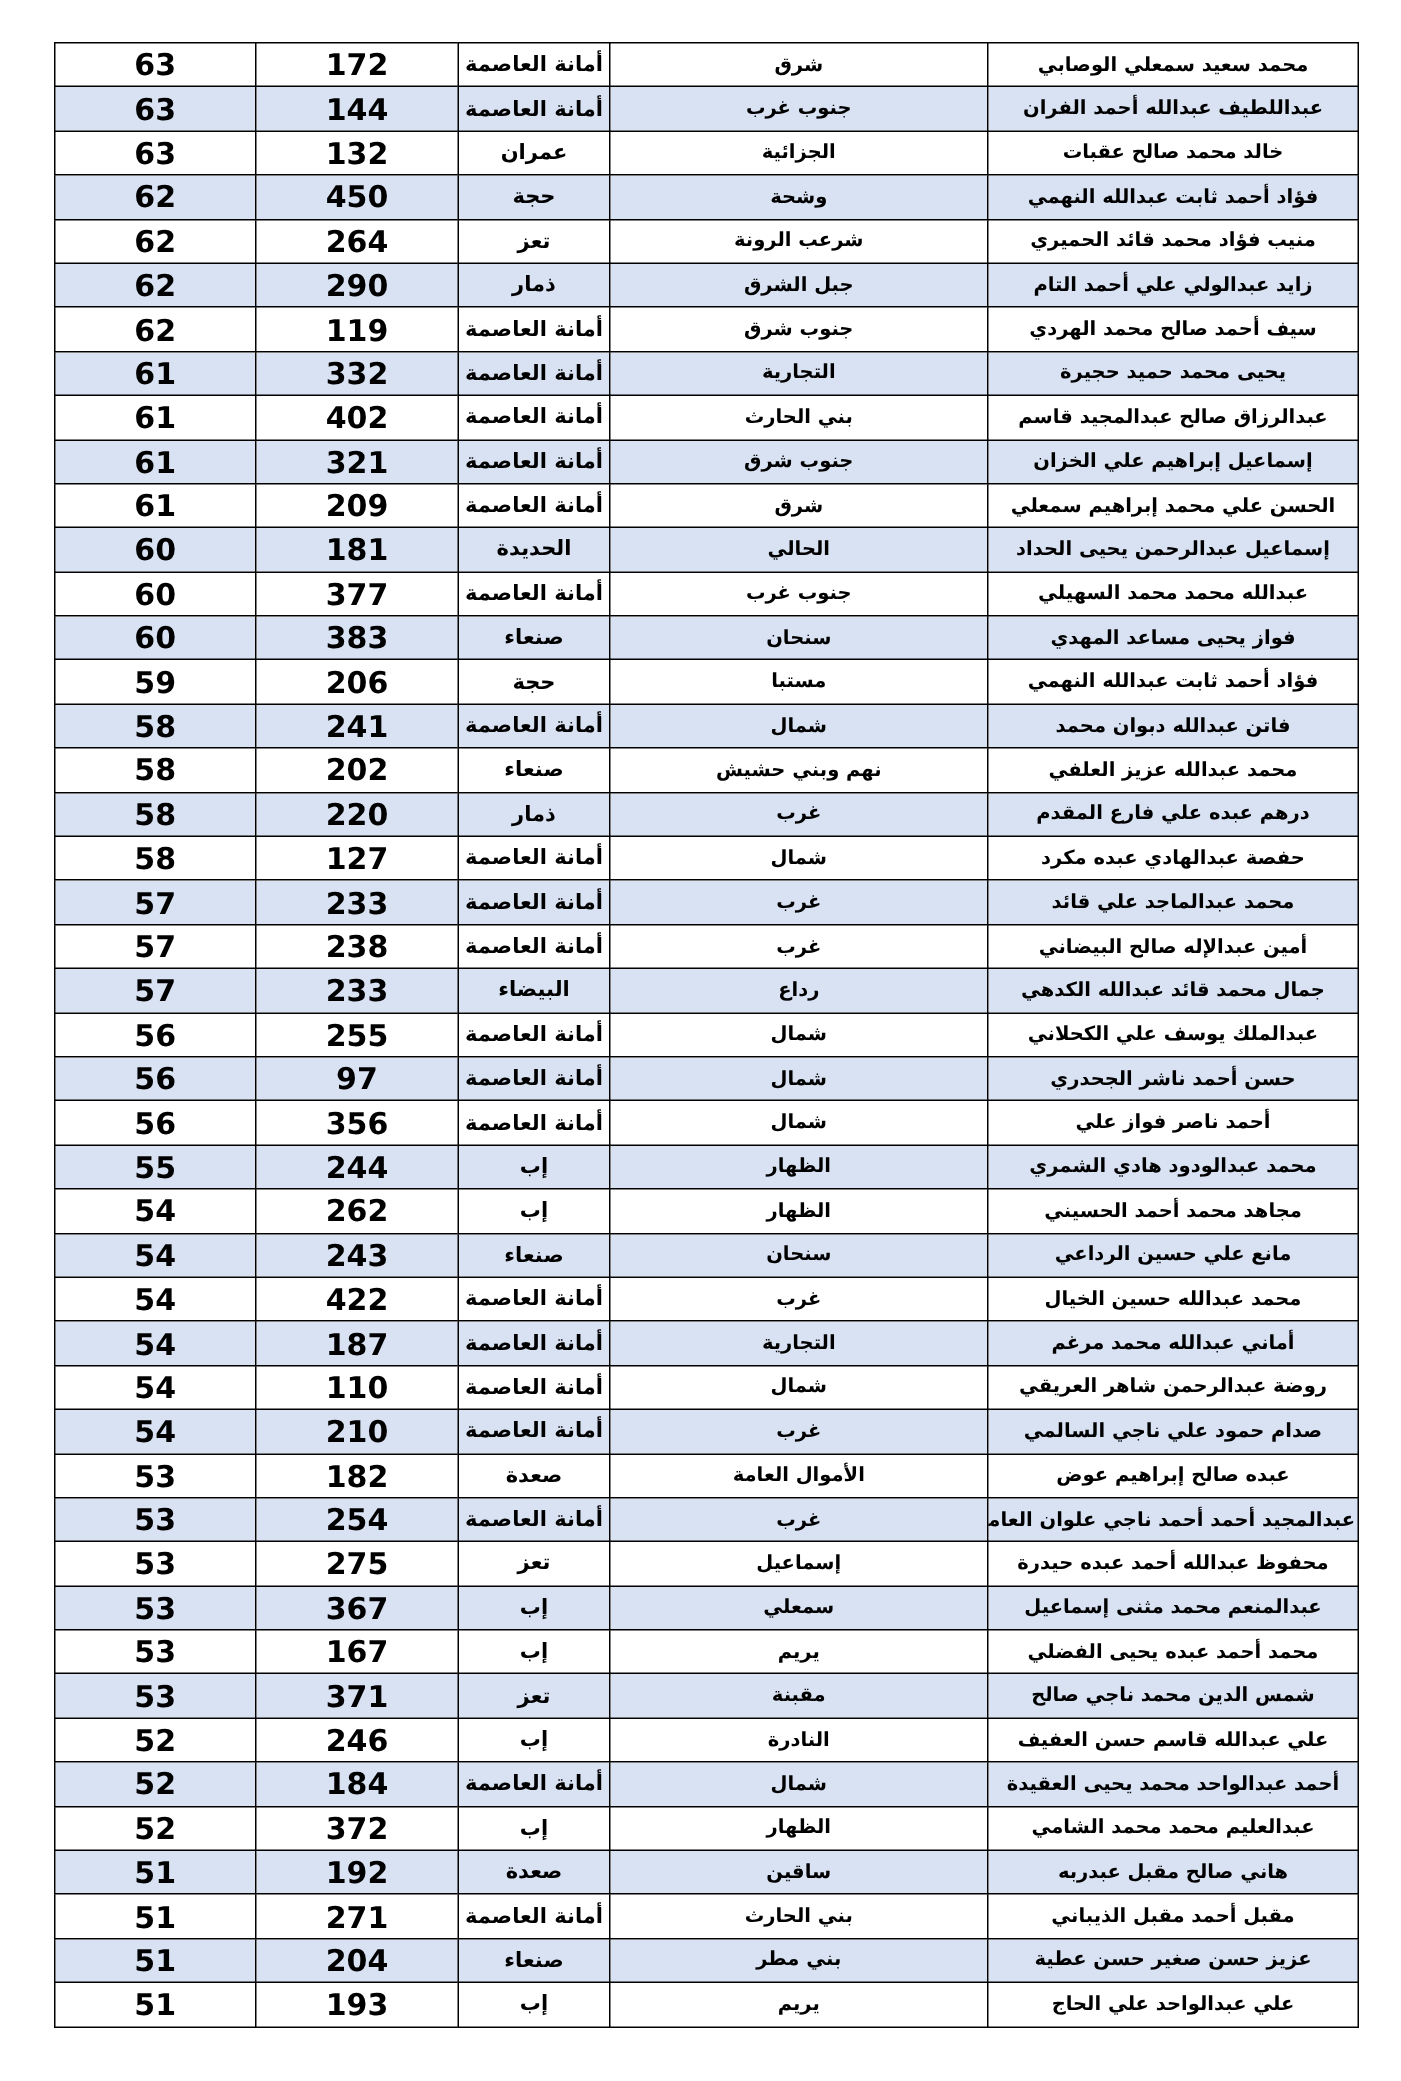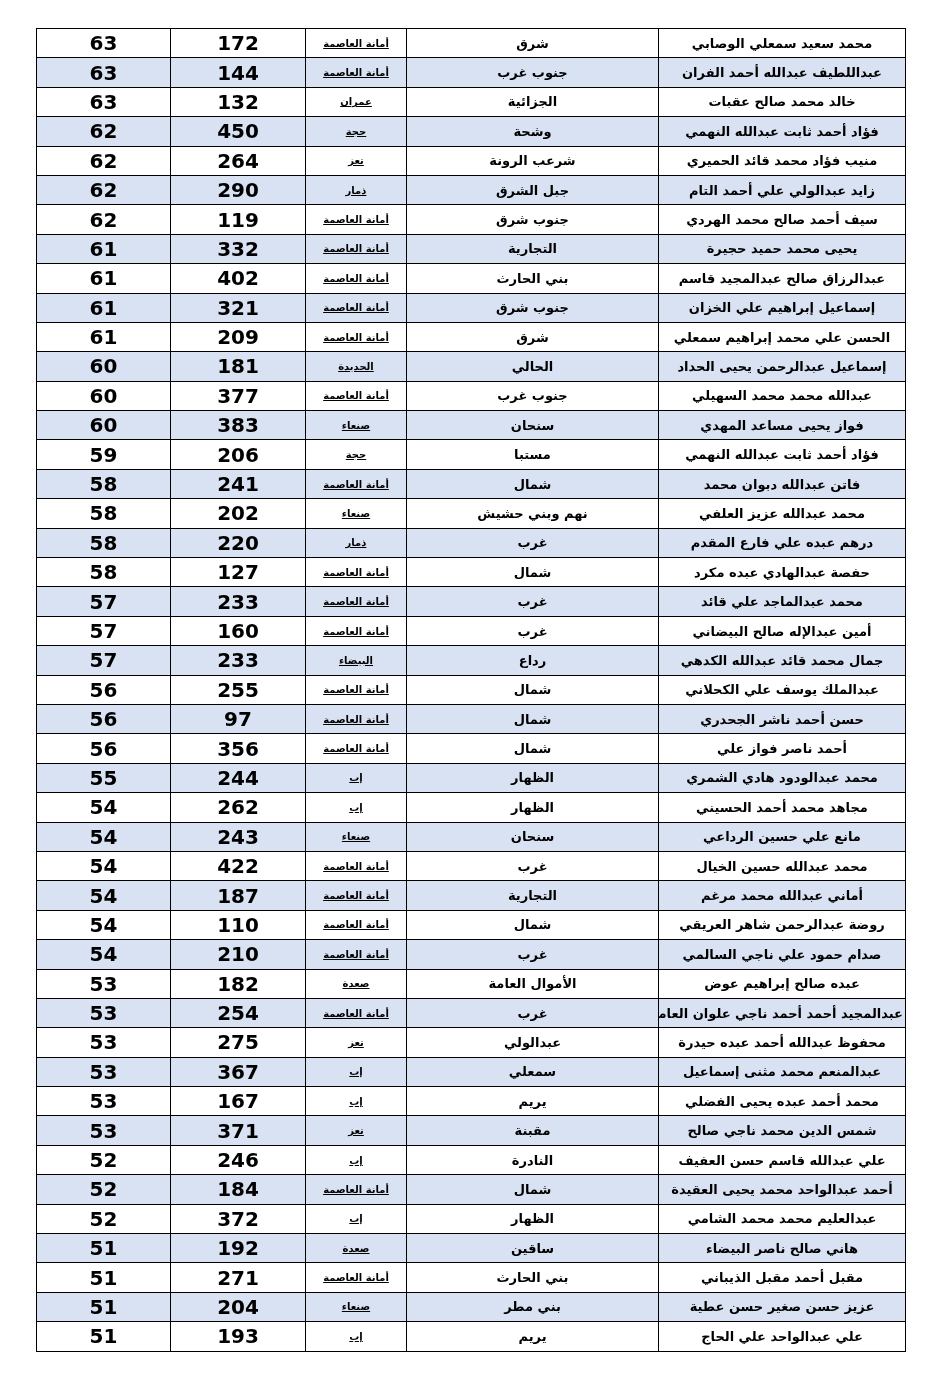--- a/index.html
+++ b/index.html
@@ -43,22 +43,21 @@
   }
   td.num {
     font-size: 20px;
     letter-spacing: 0px;
     direction: ltr;
   }
   td.ar {
     font-size: 13px;
   }
   td.gov {
-    font-size: 10px;
-    text-decoration: underline;
+    font-size: 14px;
   }
 </style>
 </head>
 <body>
 
 <div class="page">
   <table class="results">
     <colgroup>
       <col style="width:247px">
       <col style="width:252px">
@@ -204,21 +203,21 @@
           <td class="ar">محمد عبدالماجد علي قائد</td>
           <td class="ar">غرب</td>
           <td class="ar gov">أمانة العاصمة</td>
           <td class="num">233</td>
           <td class="num">57</td>
         </tr>
         <tr>
           <td class="ar">أمين عبدالإله صالح البيضاني</td>
           <td class="ar">غرب</td>
           <td class="ar gov">أمانة العاصمة</td>
-          <td class="num">160</td>
+          <td class="num">238</td>
           <td class="num">57</td>
         </tr>
         <tr>
           <td class="ar">جمال محمد قائد عبدالله الكدهي</td>
           <td class="ar">رداع</td>
           <td class="ar gov">البيضاء</td>
           <td class="num">233</td>
           <td class="num">57</td>
         </tr>
         <tr>
@@ -300,21 +299,21 @@
         </tr>
         <tr>
           <td class="ar">عبدالمجيد أحمد أحمد ناجي علوان العامري</td>
           <td class="ar">غرب</td>
           <td class="ar gov">أمانة العاصمة</td>
           <td class="num">254</td>
           <td class="num">53</td>
         </tr>
         <tr>
           <td class="ar">محفوظ عبدالله أحمد عبده حيدرة</td>
-          <td class="ar">عبدالولي</td>
+          <td class="ar">إسماعيل</td>
           <td class="ar gov">تعز</td>
           <td class="num">275</td>
           <td class="num">53</td>
         </tr>
         <tr>
           <td class="ar">عبدالمنعم محمد مثنى إسماعيل</td>
           <td class="ar">سمعلي</td>
           <td class="ar gov">إب</td>
           <td class="num">367</td>
           <td class="num">53</td>
@@ -348,21 +347,21 @@
           <td class="num">52</td>
         </tr>
         <tr>
           <td class="ar">عبدالعليم محمد محمد الشامي</td>
           <td class="ar">الظهار</td>
           <td class="ar gov">إب</td>
           <td class="num">372</td>
           <td class="num">52</td>
         </tr>
         <tr>
-          <td class="ar">هاني صالح ناصر البيضاء</td>
+          <td class="ar">هاني صالح مقبل عبدربه</td>
           <td class="ar">ساقين</td>
           <td class="ar gov">صعدة</td>
           <td class="num">192</td>
           <td class="num">51</td>
         </tr>
         <tr>
           <td class="ar">مقبل أحمد مقبل الذيباني</td>
           <td class="ar">بني الحارث</td>
           <td class="ar gov">أمانة العاصمة</td>
           <td class="num">271</td>

